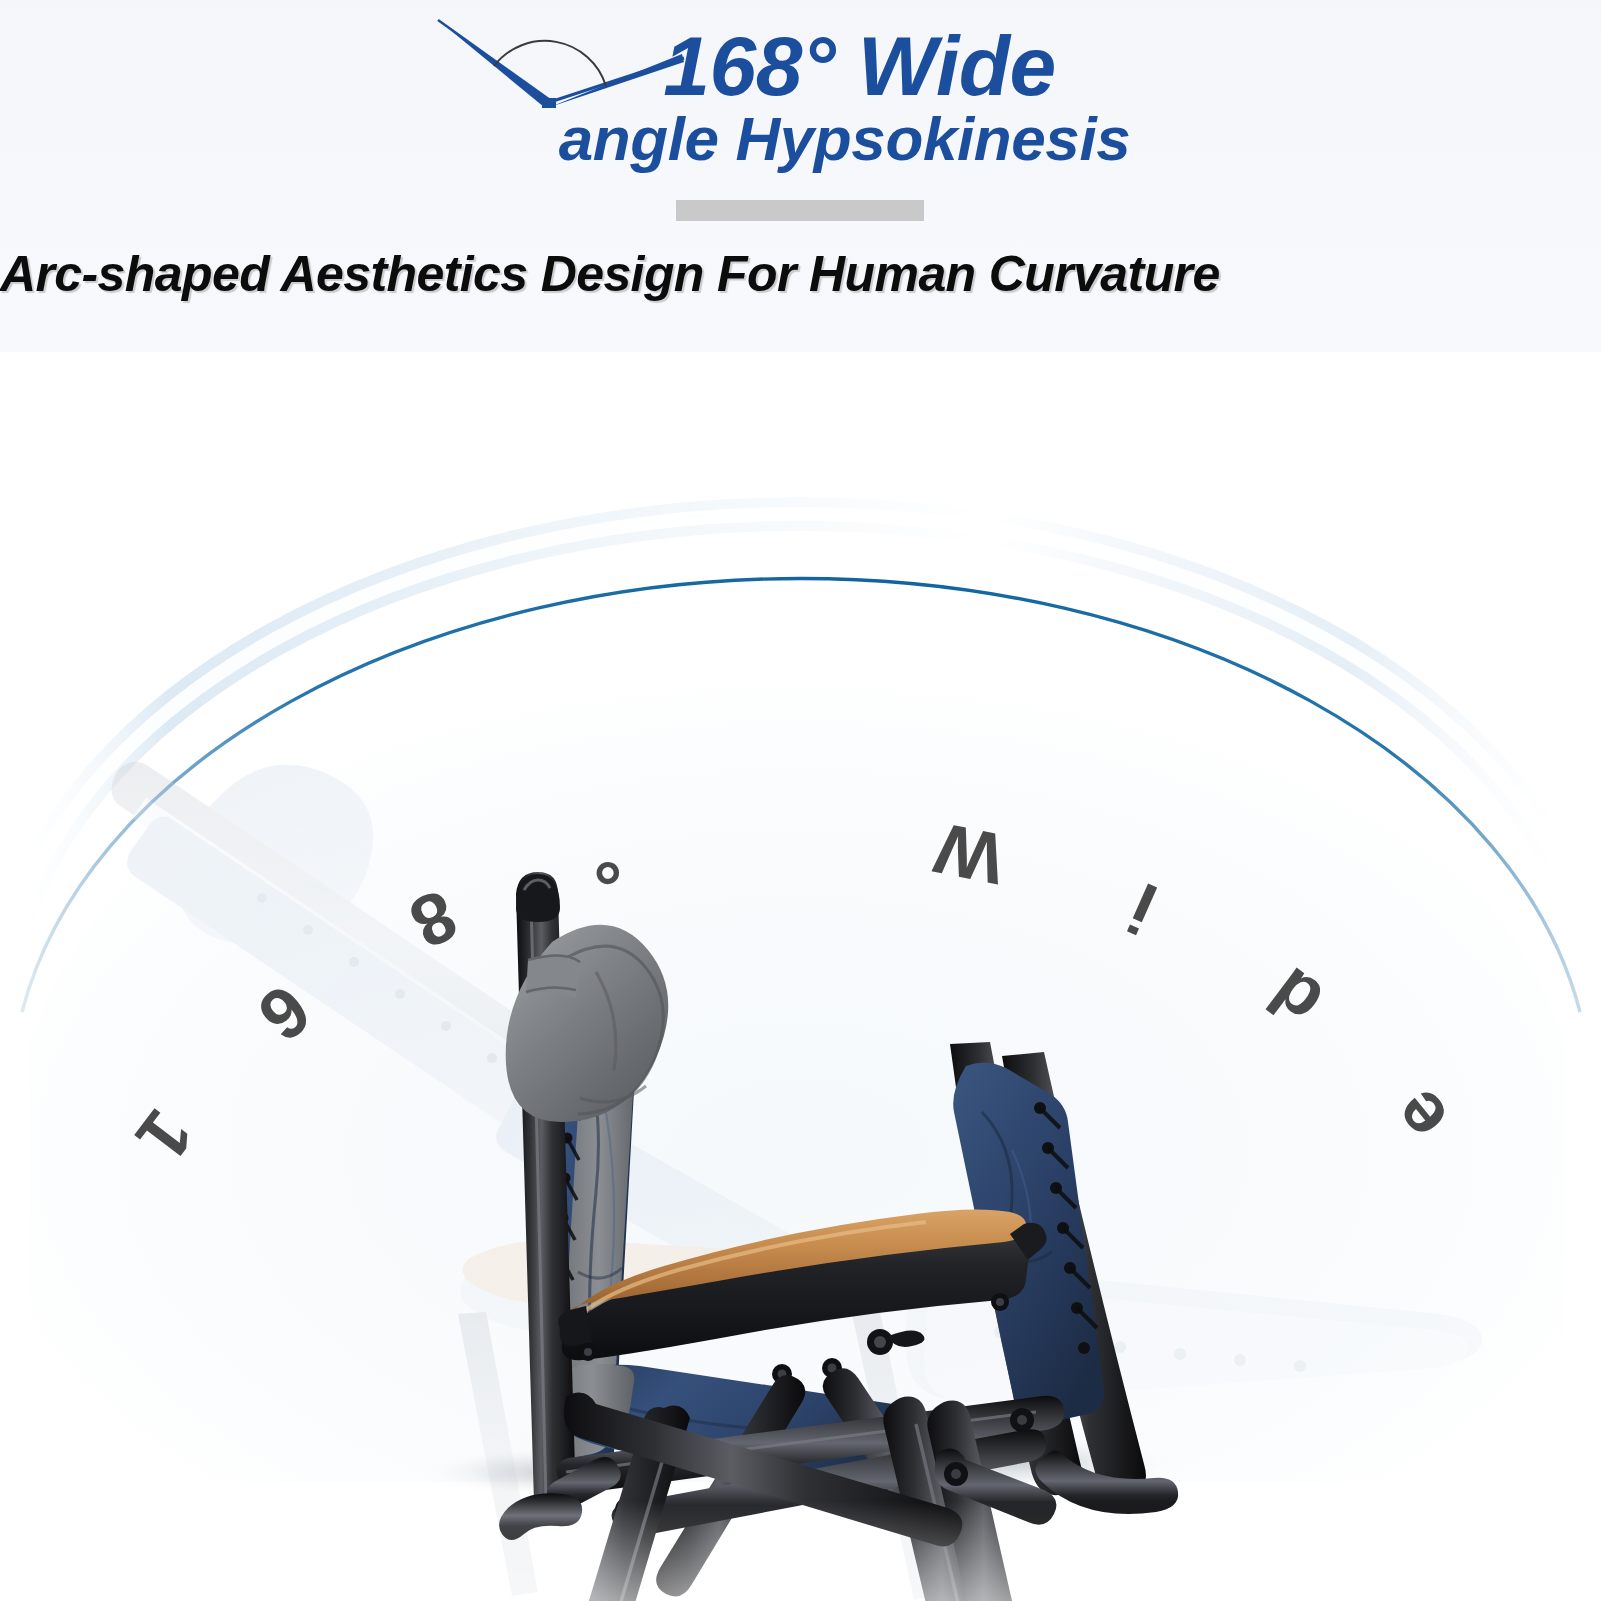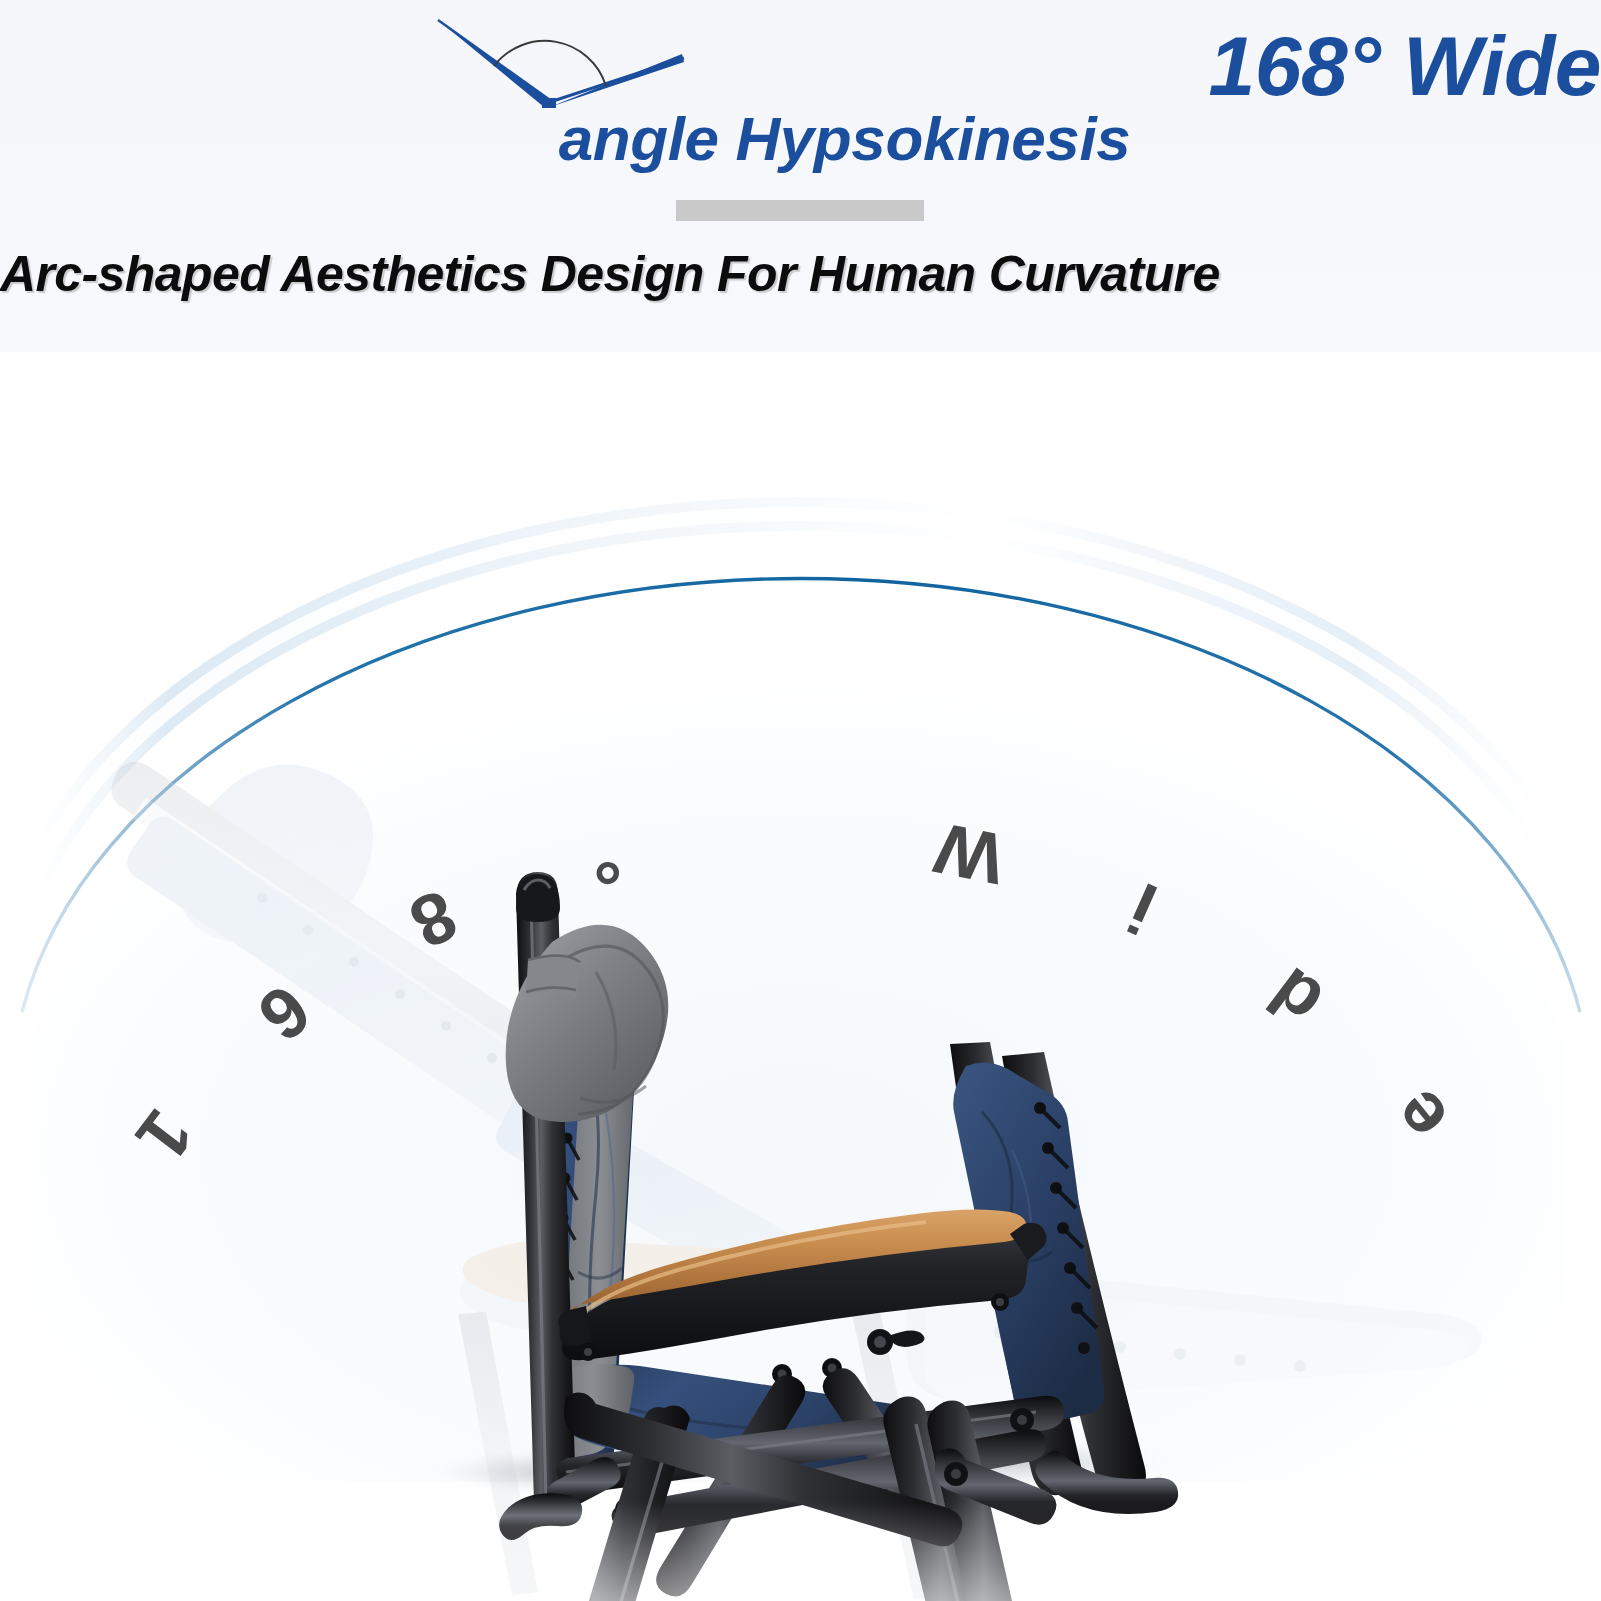--- a/index.html
+++ b/index.html
@@ -35,21 +35,21 @@
     top: 14px;
     width: 260px;
     height: 100px;
   }
 
   #headline {
     position: absolute;
     left: 0;
     top: 26px;
     width: 1601px;
-    text-align: right;
+    text-align: center;
     padding-left: 118px;
     box-sizing: border-box;
     font-size: 84px;
     line-height: 0.97;
     font-weight: bold;
     font-style: italic;
     color: #1b4f9e;
     letter-spacing: -0.5px;
     white-space: nowrap;
   }

